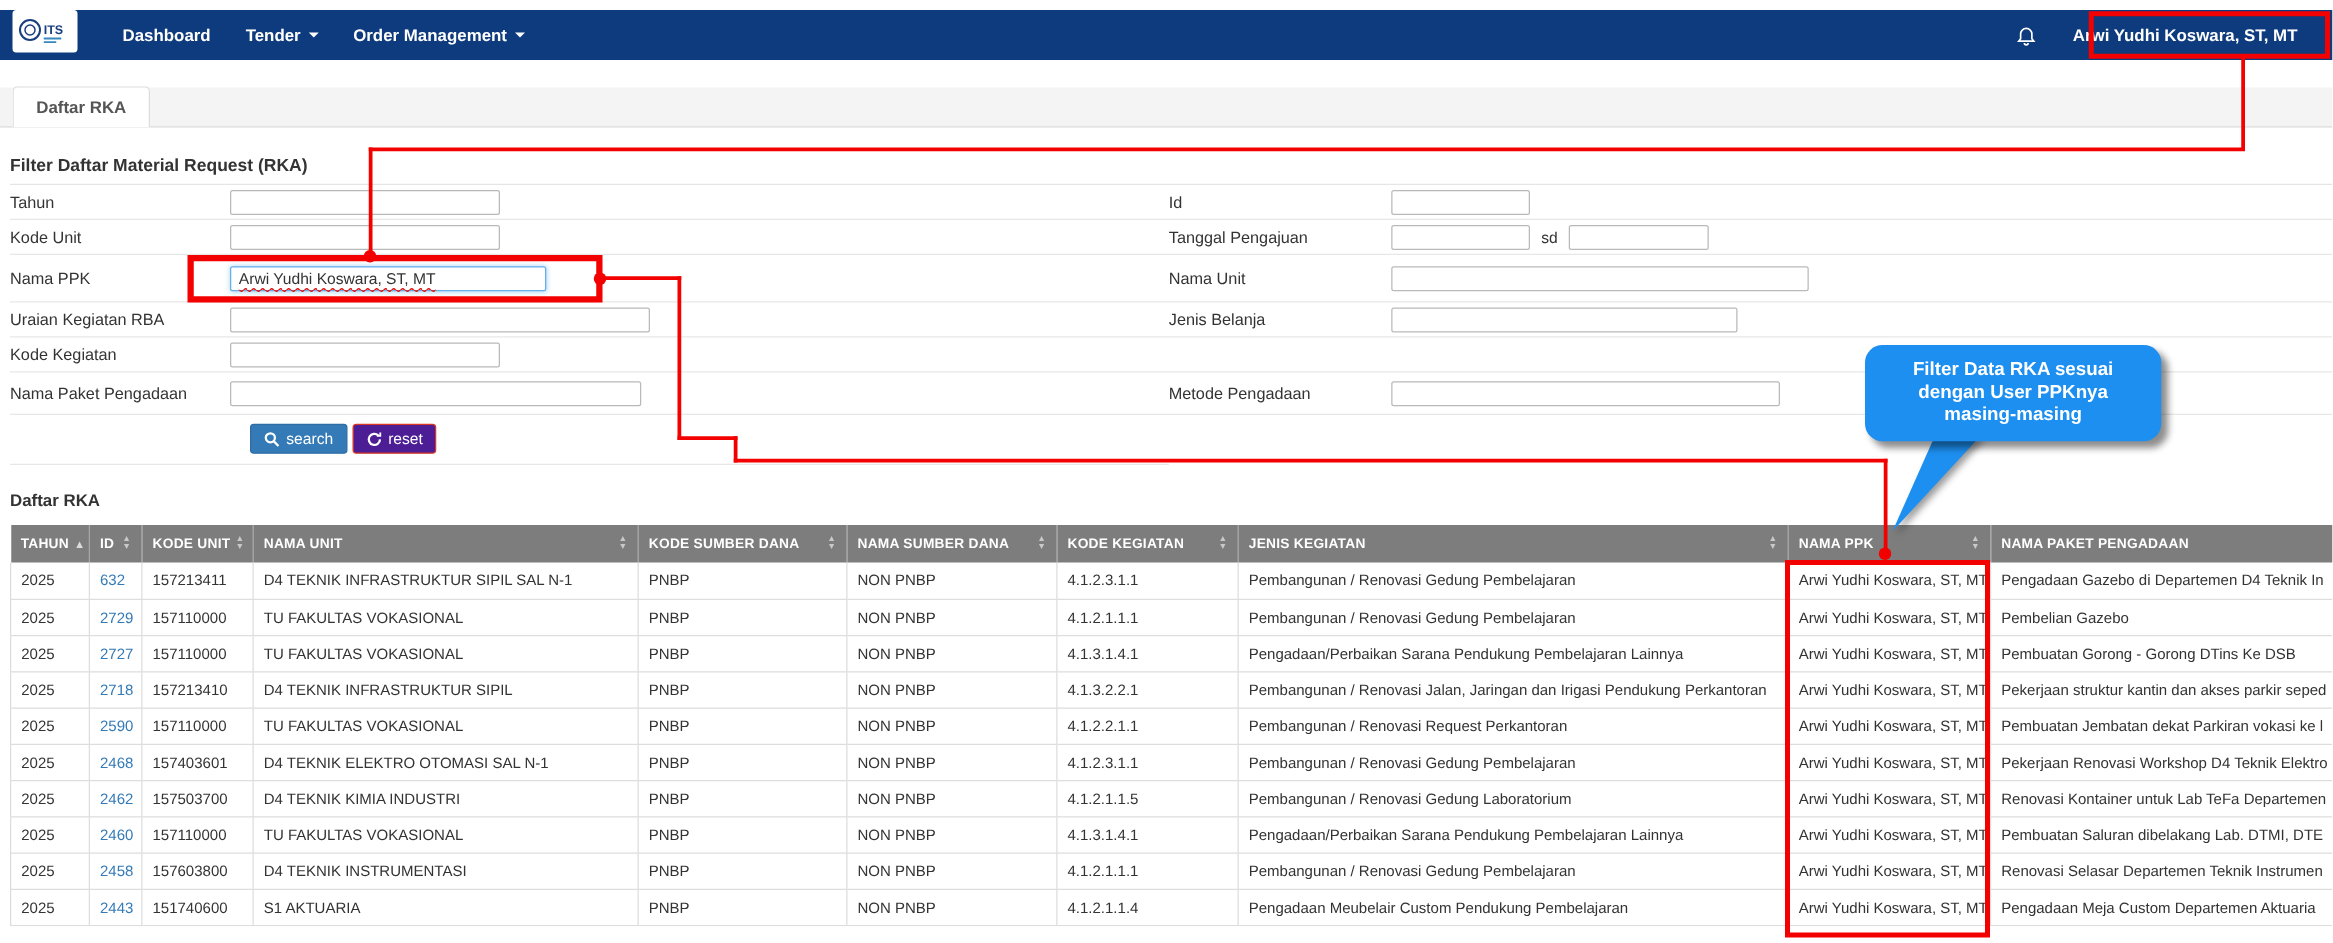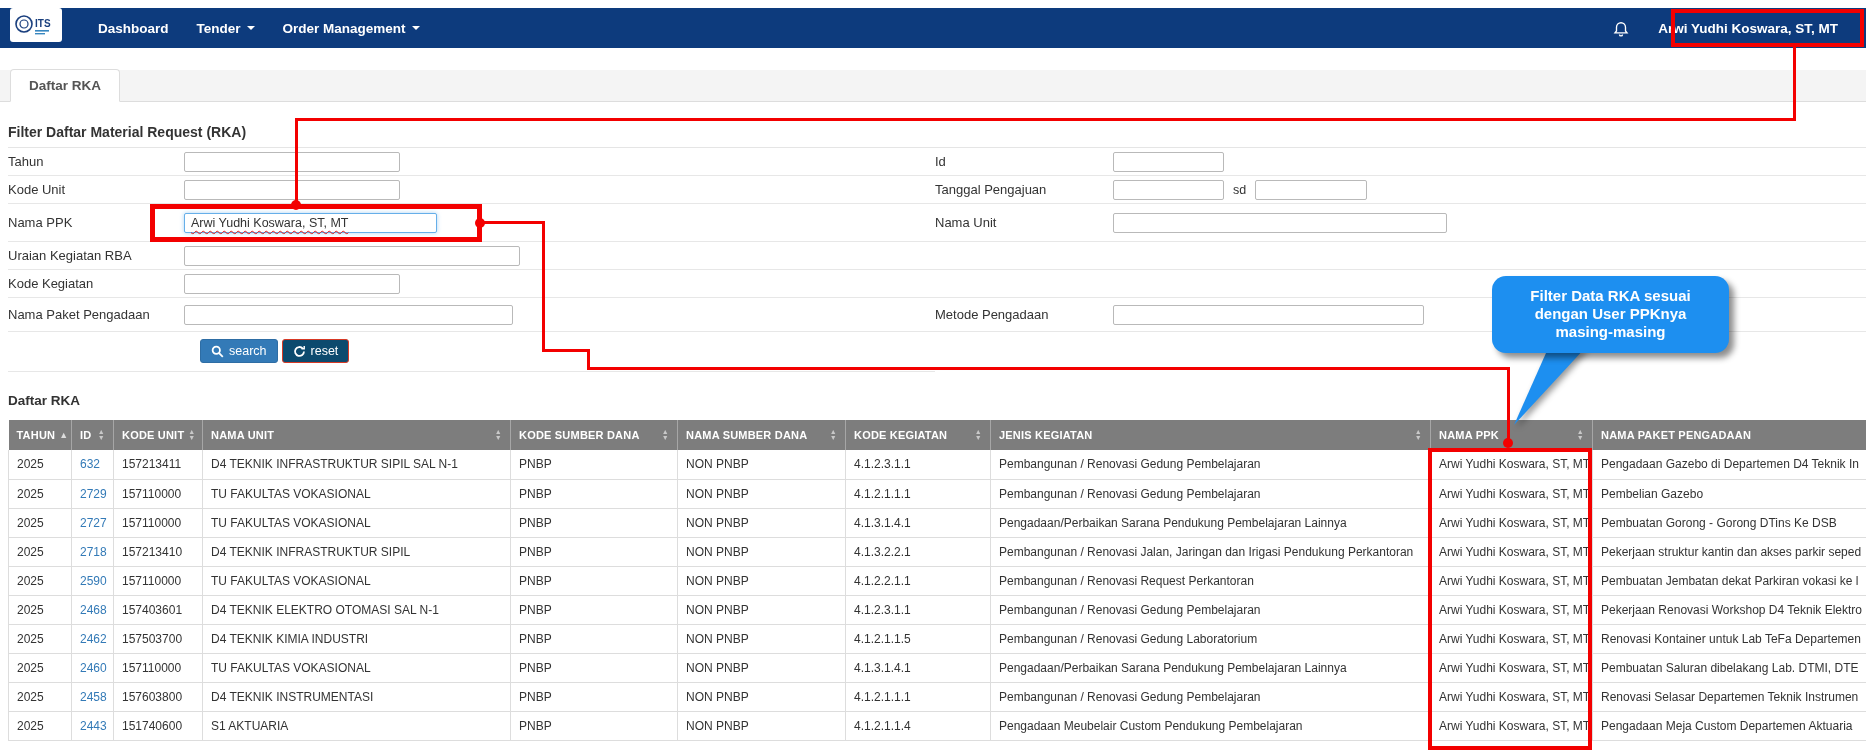--- a/index.html
+++ b/index.html
@@ -67,21 +67,21 @@
   .w216{width:216px} .w253{width:253px} .w336{width:336px} .w329{width:329px}
   .w111{width:111px} .w112{width:112px} .w334{width:334px} .w277{width:277px} .w311{width:311px}
   .sd-sep { font-size:12.5px; margin:0 9px; color:#333; }
   .btn-row { display:flex; gap:4px; padding:7px 0 8px 176px; border-bottom:1px solid #e7e7e7; width:927px; }
   .btn {
     display:flex; align-items:center; gap:5px; color:#fff; font-size:12.5px;
     border-radius:3px; padding:4px 10px; cursor:pointer; border:1px solid transparent;
     font-family:"Liberation Sans", sans-serif;
   }
   .btn-search { background:#337ab7; border-color:#2e6da4;margin-left:16px; }
-  .btn-reset  { background:#0c4a6e; border-color:#d73925; }
+  .btn-reset  { background:#4c1d95; border-color:#d73925; }
 
   
   .daftar-title { position:absolute; top:393px; left:8px; font-size:13.5px; font-weight:bold; z-index:2; }
   .table-wrap { position:absolute; top:420px; left:8px; right:0; overflow:hidden; z-index:2; }
   table { border-collapse:collapse; table-layout:fixed; width:1904px; }
   th {
     background:#7d7d7d; color:#fff; font-size:11px; font-weight:bold; letter-spacing:.2px;
     height:30px; padding:0 8px; text-align:left; border-right:1px solid #a6a6a6; white-space:nowrap;
   }
   .th-flex { display:flex; align-items:center; justify-content:space-between; gap:4px; }
@@ -204,20 +204,24 @@
       <span class="f-label">Nama Unit</span>
       <input class="inp w334" value="" style="">
     </div>
   </div>
 
   <div class="filter-row">
     <div class="f-half f-l">
       <span class="f-label">Uraian Kegiatan RBA</span>
       <input class="inp w336" value="" style="">
     </div>
+    <div class="f-half f-r">
+      <span class="f-label">Jenis Belanja</span>
+      <input class="inp w277" value="" style="">
+    </div>
   </div>
 
   <div class="filter-row">
     <div class="f-half f-l">
       <span class="f-label">Kode Kegiatan</span>
       <input class="inp w216" value="" style="">
     </div>
   </div>
 
   <div class="filter-row r6">

